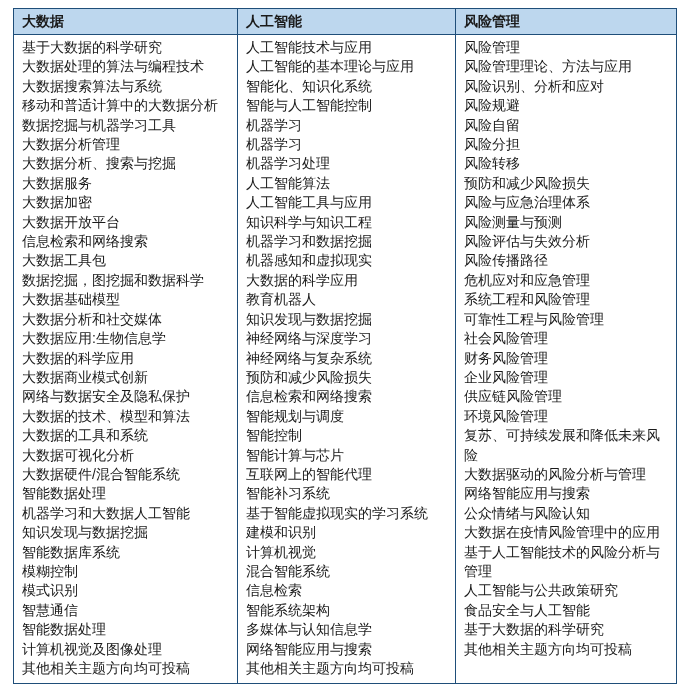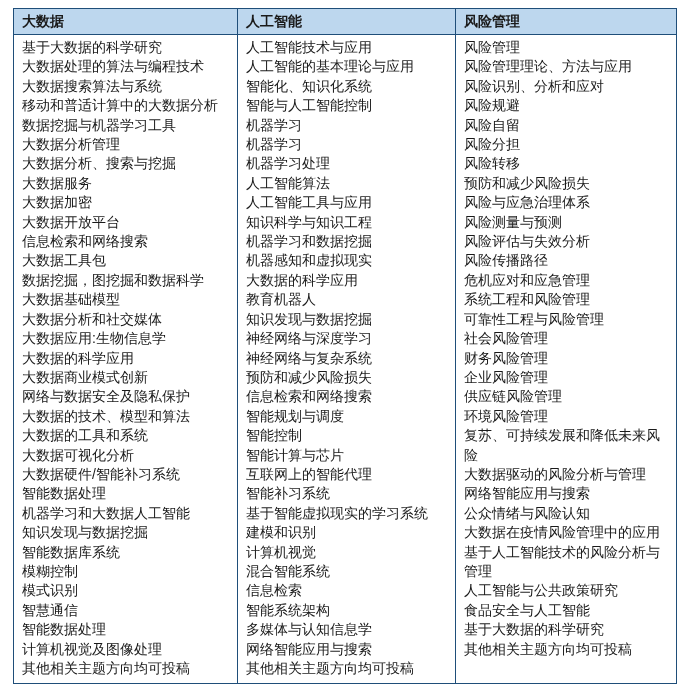--- a/index.html
+++ b/index.html
@@ -85,21 +85,21 @@
               <div class="topic">数据挖掘，图挖掘和数据科学</div>
               <div class="topic">大数据基础模型</div>
               <div class="topic">大数据分析和社交媒体</div>
               <div class="topic">大数据应用:生物信息学</div>
               <div class="topic">大数据的科学应用</div>
               <div class="topic">大数据商业模式创新</div>
               <div class="topic">网络与数据安全及隐私保护</div>
               <div class="topic">大数据的技术、模型和算法</div>
               <div class="topic">大数据的工具和系统</div>
               <div class="topic">大数据可视化分析</div>
-              <div class="topic">大数据硬件/智能补习系统</div>
+              <div class="topic">大数据硬件/混合智能系统</div>
               <div class="topic">智能数据处理</div>
               <div class="topic">机器学习和大数据人工智能</div>
               <div class="topic">知识发现与数据挖掘</div>
               <div class="topic">智能数据库系统</div>
               <div class="topic">模糊控制</div>
               <div class="topic">模式识别</div>
               <div class="topic">智慧通信</div>
               <div class="topic">智能数据处理</div>
               <div class="topic">计算机视觉及图像处理</div>
               <div class="topic">其他相关主题方向均可投稿</div>

